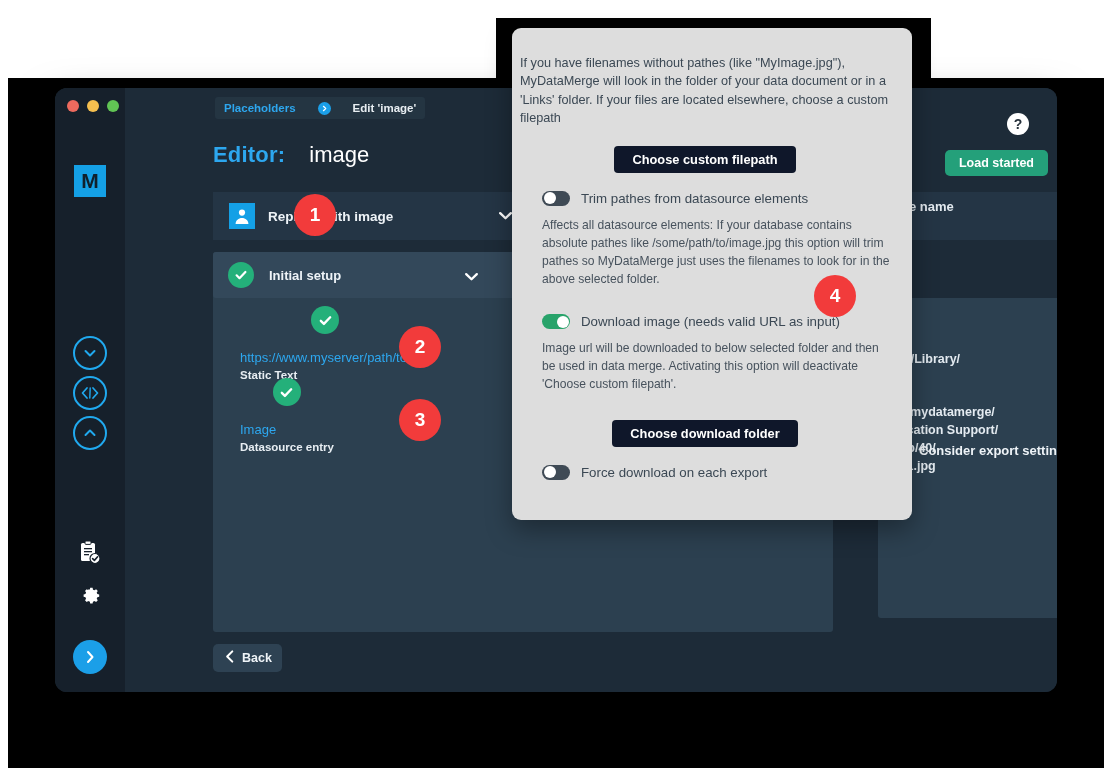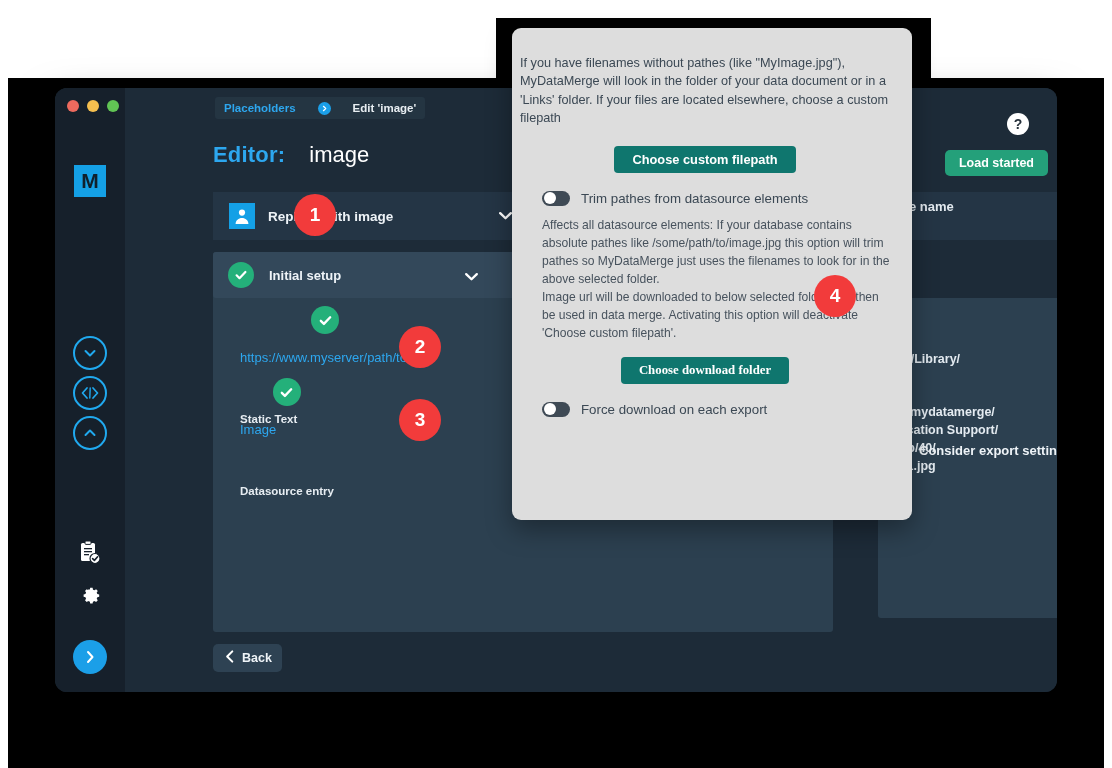--- a/index.html
+++ b/index.html
@@ -143,21 +143,21 @@
   }
 
   .entry {
     position:absolute; left:115px; display:flex; align-items:center; gap:16px;flex-direction:column;
   }
   .entry.e1 { top:218px; }
   .entry.e2 { top:290px; }
   .entry-check { width:28px; height:28px; border-radius:50%; background:#24b07a;
                  display:flex; align-items:center; justify-content:center; }
   .entry-title { color:#2da7ef; font-size:13px; line-height:1.3; }
-  .entry-sub { color:#e7edf2; font-size:11.5px; font-weight:bold; line-height:1.4;margin-top:44px; }
+  .entry-sub { color:#e7edf2; font-size:11.5px; font-weight:bold; line-height:1.4; }
 
   .back-btn {
     position:absolute; left:88px; top:556px; width:69px; height:28px;
     background:#2e4253; border-radius:5px; border:none;
     display:flex; align-items:center; justify-content:center; gap:6px;
   }
   .back-text { color:#eef3f7; font-size:12.5px; font-weight:bold; }
 
   
   .side-panel {
@@ -190,21 +190,21 @@
     background:#dddddd; border-radius:9px; padding:26px 22px 0 8px;
     box-shadow:0 10px 26px rgba(0,0,0,.35);
   }
   .popup p {
     color:#3b4854; font-size:12.7px; line-height:1.45; margin-bottom:0;
   }
   .popup .para { margin-bottom:18px; }
   .popup .hint { font-size:12.1px; color:#47525d; line-height:1.5; }
   .pop-btn {
     display:block; margin:0 auto 18px auto; height:27px; padding:0 18px;
-    background:#0f766e; color:#ffffff; border:none; border-radius:4px;
+    background:#0f172a; color:#ffffff; border:none; border-radius:4px;
     font-size:12.8px; font-weight:bold; font-family:"Liberation Sans", sans-serif;
   }
   .pop-toggle-row { display:flex; align-items:center; gap:11px; margin:12px 0 10px 22px; }
   .ptg { width:28px; height:15px; border-radius:9px; position:relative; flex:0 0 28px; }
   .ptg.off { background:#3f4a55; }
   .ptg.on  { background:#28a36a; }
   .ptg .k { position:absolute; top:1.5px; width:12px; height:12px; border-radius:50%; background:#ffffff; }
   .ptg.off .k { left:1.5px; }
   .ptg.on  .k { right:1.5px; }
   .pop-toggle-label { color:#3b4854; font-size:13.3px; }
@@ -437,23 +437,29 @@
     <button class="pop-btn">Choose custom filepath</button>
 
     <div class="pop-toggle-row">
       <span class="ptg off">
           <span class="k"></span>
         </span>
       <span class="pop-toggle-label">Trim pathes from datasource elements</span>
     </div>
     <p class="hint pop-hint">Affects all datasource elements: If your database contains absolute pathes like /some/path/to/image.jpg this option will trim pathes so MyDataMerge just uses the filenames to look for in the above selected folder.</p>
 
+    <div class="pop-toggle-row" style="margin-top:26px;">
+      <span class="ptg on">
+          <span class="k"></span>
+        </span>
+      <span class="pop-toggle-label">Download image (needs valid URL as input)</span>
+    </div>
     <p class="hint pop-hint">Image url will be downloaded to below selected folder and then be used in data merge. Activating this option will deactivate 'Choose custom filepath'.</p>
 
-    <button class="pop-btn" style="margin-top:14px;font-family:Liberation Serif, serif;">Choose download folder</button>
+    <button class="pop-btn" style="margin-top:26px;">Choose download folder</button>
 
     <div class="pop-toggle-row" style="margin-left:22px;">
       <span class="ptg off">
           <span class="k"></span>
         </span>
       <span class="pop-toggle-label">Force download on each export</span>
     </div>
   </div>
 
   <div class="callout c1">1</div>

